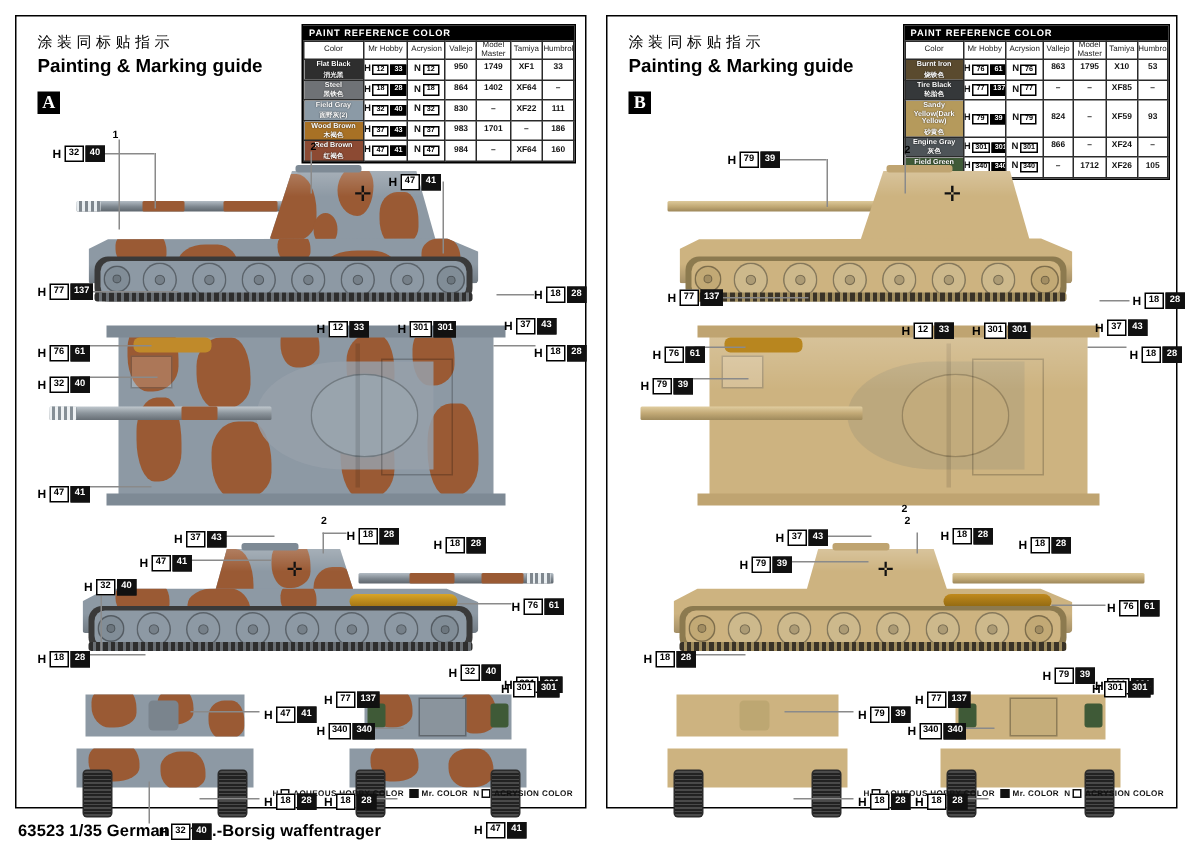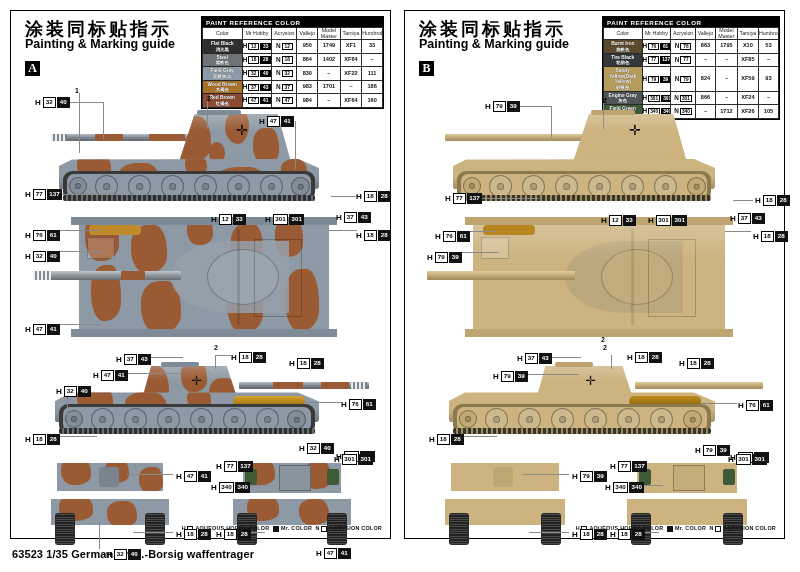--- a/index.html
+++ b/index.html
@@ -4,21 +4,21 @@
 <style>
   html,body{margin:0;padding:0;background:#ffffff;}
   body{width:800px;height:572px;font-family:"Liberation Sans",sans-serif;color:#000;overflow:hidden;}
   .sheet{position:relative;width:800px;height:572px;}
 
   .panel{position:absolute;top:10px;width:381px;height:529px;border:1.5px solid #000;box-sizing:border-box;background:#fff;}
   .panel.left{left:10px;}
   .panel.right{left:404px;}
 
   .hdr{position:absolute;left:14px;top:10px;}
-  .hdr .cn{font-size:18px;letter-spacing:3px;font-weight:bold;line-height:15px;font-family:"DejaVu Sans",sans-serif;}
+  .hdr .cn{font-size:10px;letter-spacing:3px;font-weight:normal;line-height:15px;font-family:"DejaVu Sans",sans-serif;}
   .hdr .en{font-size:12.5px;font-weight:bold;line-height:15px;margin-top:1px;}
   .variant{position:absolute;left:14px;top:50px;width:15px;height:15px;background:#000;color:#fff;font-size:12px;font-weight:bold;
            display:flex;align-items:center;justify-content:center;font-family:"Liberation Serif",serif;}
 
   
   .ptable{position:absolute;top:5px;border:1px solid #000;background:#fff;box-sizing:border-box;}
   .panel.left .ptable{left:190px;width:183px;}
   .panel.right .ptable{left:197px;width:178px;}
   .ptable .ptitle{background:#000;color:#fff;font-size:6.2px;font-weight:bold;letter-spacing:.6px;padding:1.5px 0 1.5px 4px;}
   table.pt{border-collapse:collapse;width:100%;table-layout:fixed;}

